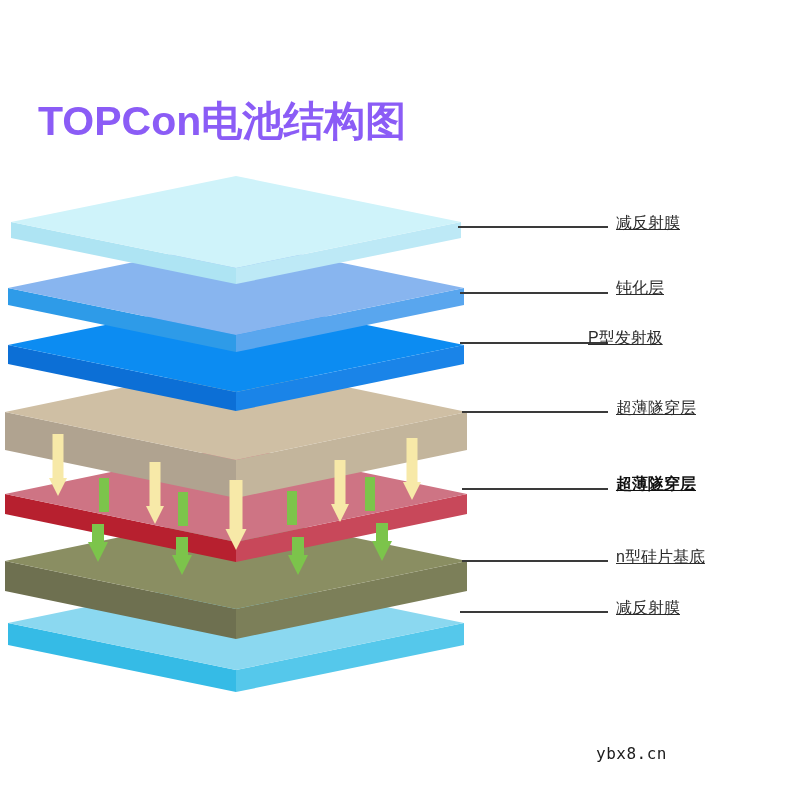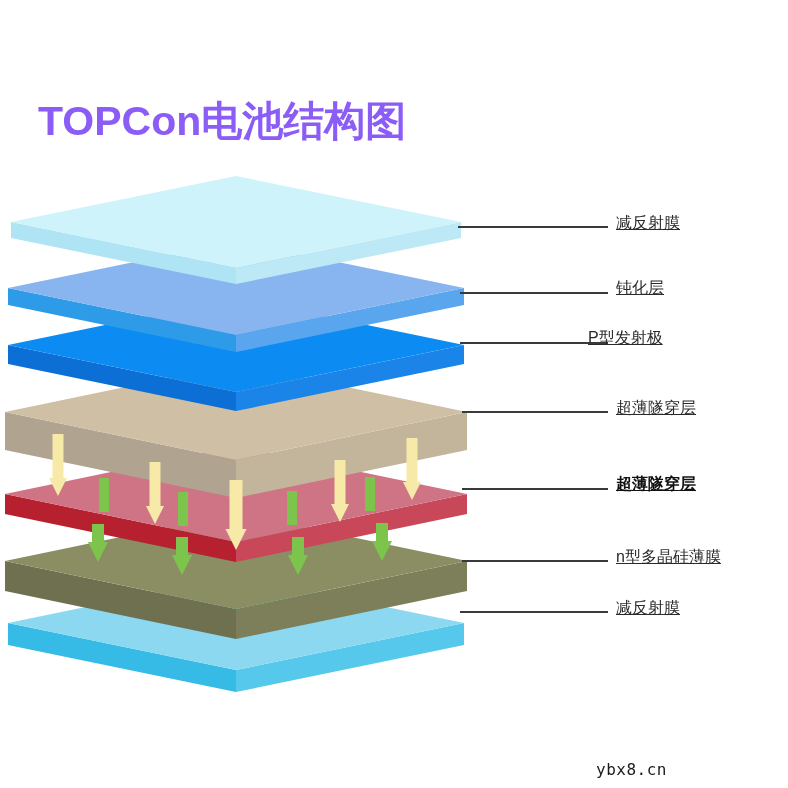--- a/index.html
+++ b/index.html
@@ -27,21 +27,21 @@
     font-size:16px;
     color:#2b2b2b;
     white-space:nowrap;
     font-family:"Liberation Sans","DejaVu Sans",sans-serif;
     line-height:1;
     text-decoration:underline;
   }
   .lbl.bold{font-weight:bold;color:#111;}
   .watermark{
     position:absolute;
-    left:596px;top:760px;
+    left:596px;top:744px;
     font-size:16px;
     color:#1b1b1b;
     font-family:"DejaVu Sans Mono","Liberation Mono",monospace;
     letter-spacing:0.5px;
   }
   svg{display:block;position:absolute;left:0;top:0;}
 </style>
 </head>
 <body>
 
@@ -112,19 +112,19 @@
         <line x1="460" y1="612" x2="608" y2="612" stroke="#3a3a3a" stroke-width="2"></line>
       </g>
   </svg>
 
   <div id="labels">
       <div class="lbl" style="left: 616px; top: 215px;">减反射膜</div>
       <div class="lbl" style="left: 616px; top: 280px; text-align: center;">钝化层</div>
       <div class="lbl" style="left: 588px; top: 330px;">P型发射极</div>
       <div class="lbl" style="left: 616px; top: 400px;">超薄隧穿层</div>
       <div class="lbl bold" style="left: 616px; top: 476px; text-align: right;">超薄隧穿层</div>
-      <div class="lbl" style="left: 616px; top: 549px;">n型多晶硅薄膜</div>
+      <div class="lbl" style="left: 616px; top: 549px;">n型硅片基底</div>
       <div class="lbl" style="left: 616px; top: 600px;">减反射膜</div>
     </div>
 
   <div class="watermark">ybx8.cn</div>
 
 </div>
 
 </body></html>

